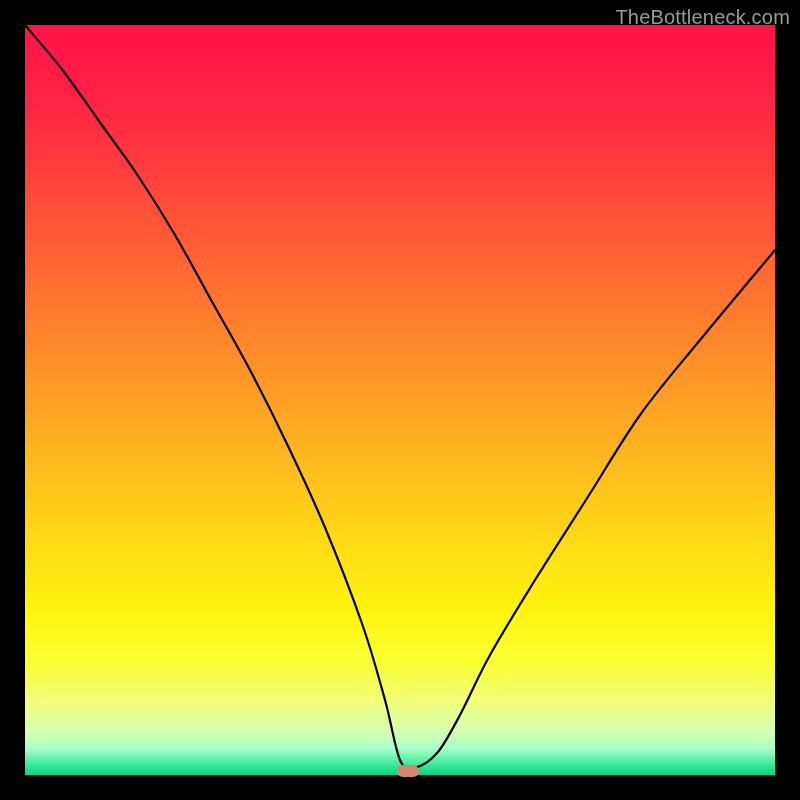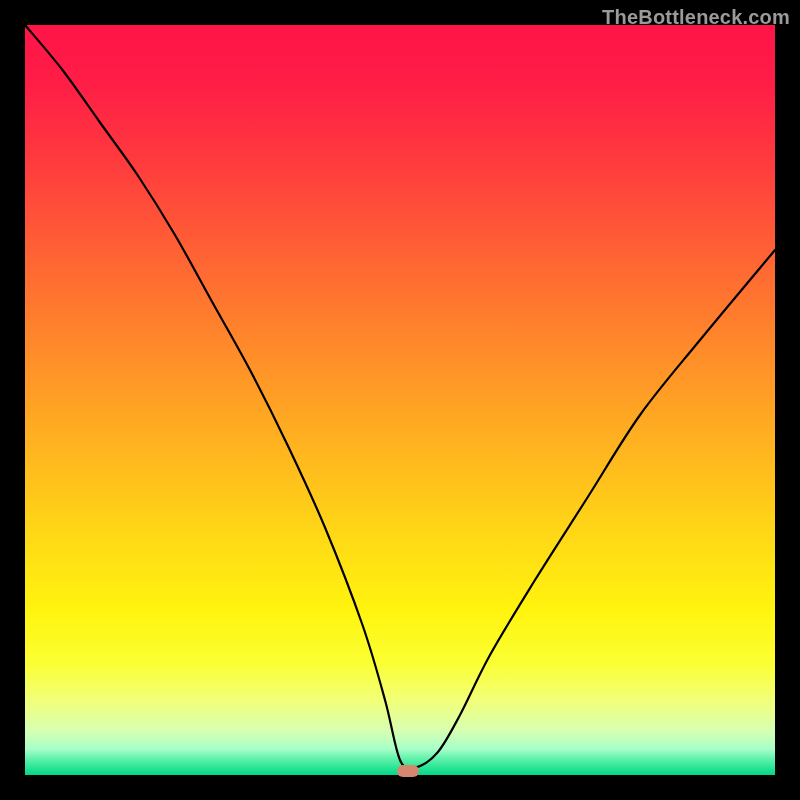--- a/index.html
+++ b/index.html
@@ -41,21 +41,21 @@
       #58f0a8 98%,
       #00d985 100%
     );
   }
   .watermark {
     position: absolute;
     top: 6px;
     right: 10px;
     color: #9a9a9a;
     font-size: 20px;
-    font-weight: 700;
+    font-weight: 400;
     letter-spacing: 0.2px;
     user-select: none;
   }
   .curve-svg {
     position: absolute;
     left: 0;
     top: 0;
     width: 750px;
     height: 750px;
     overflow: visible;

